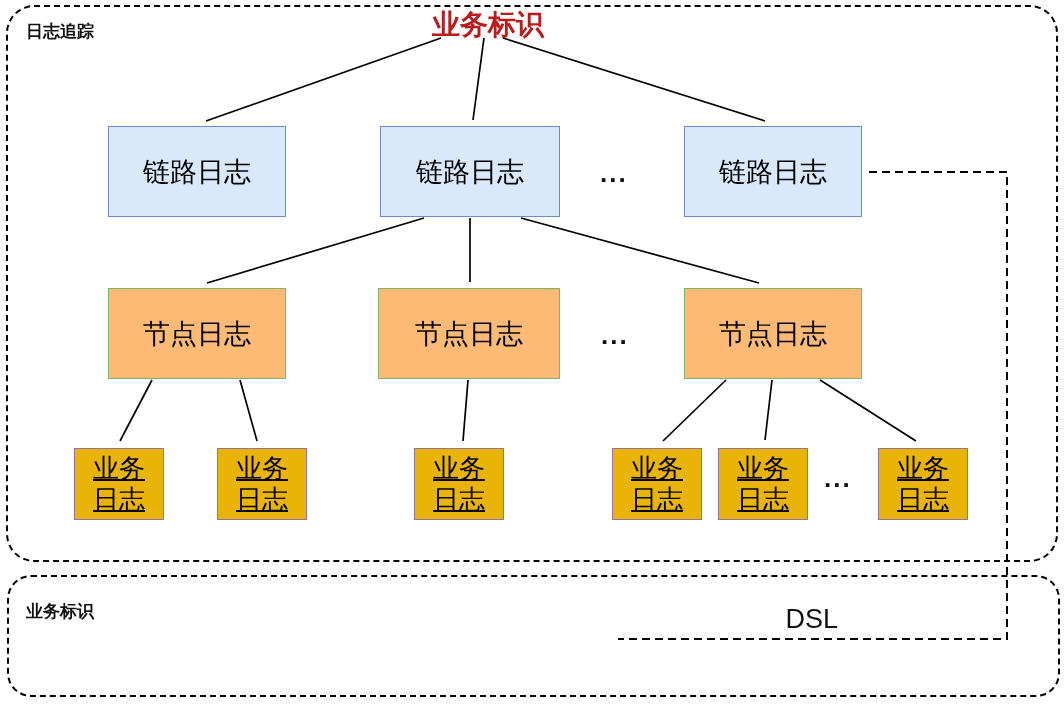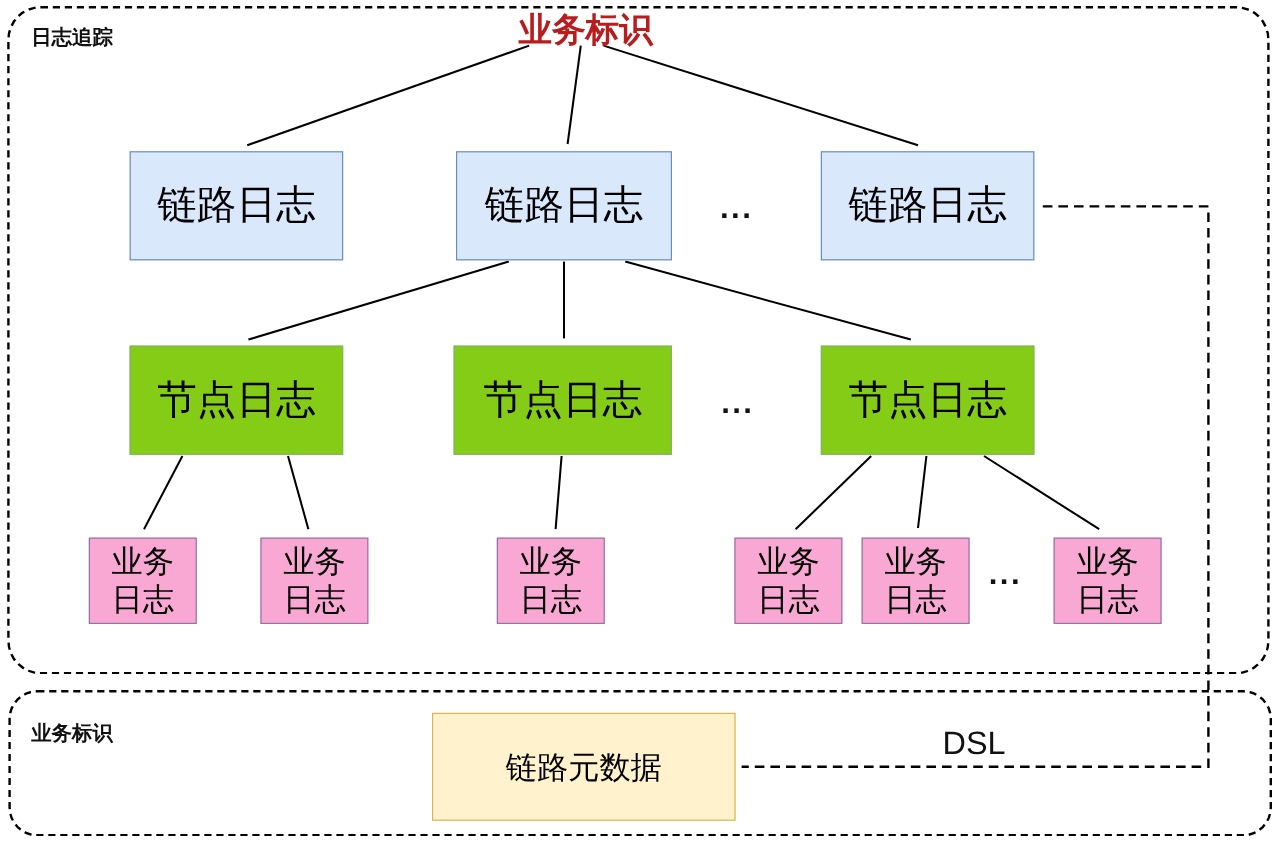--- a/index.html
+++ b/index.html
@@ -19,25 +19,25 @@
   }
   .section-label.tracing{left:26px;top:20px;}
   .section-label.config{left:26px;top:600px;}
   .diagram-title{
     position:absolute;left:388px;top:6px;width:200px;text-align:center;
     font-size:28px;font-weight:700;color:#b91c1c;white-space:nowrap;
   }
   .box{
     position:absolute;display:flex;align-items:center;justify-content:center;
     box-sizing:border-box;border:1.5px solid;text-align:center;
-    font-size:33px;color:#000;
+    font-size:27px;color:#000;
   }
   .box.blue{background:#dae8fc;border-color:#6c8ebf;}
-  .box.green{background:#84cc16;border-color:#82b366;}
-  .box.purple{background:#f9a8d4;border-color:#9673a6;font-size:26px;line-height:31px;white-space:pre-line;}
+  .box.green{background:#fdba74;border-color:#82b366;}
+  .box.purple{background:#eab308;border-color:#9673a6;font-size:26px;line-height:31px;white-space:pre-line;text-decoration:underline;}
   .box.yellow{background:#fff2cc;border-color:#d6b656;font-size:26px;}
   
   .b1{left:108px;top:126px;width:178px;height:91px;}
   .b2{left:380px;top:126px;width:180px;height:91px;}
   .b3{left:684px;top:126px;width:178px;height:91px;}
   
   .g1{left:108px;top:288px;width:178px;height:91px;}
   .g2{left:378px;top:288px;width:182px;height:91px;}
   .g3{left:684px;top:288px;width:178px;height:91px;}
   
@@ -117,16 +117,15 @@
   <div class="box purple p p3">业务
 日志</div>
   <div class="box purple p p4">业务
 日志</div>
   <div class="box purple p p5">业务
 日志</div>
   <div class="ellipsis ell-biz">...</div>
   <div class="box purple p p6">业务
 日志</div>
 
-  <div class="box yellow meta">链路元数据</div>
   <div class="dsl-label">DSL</div>
 
 </div>
 
 </body></html>

